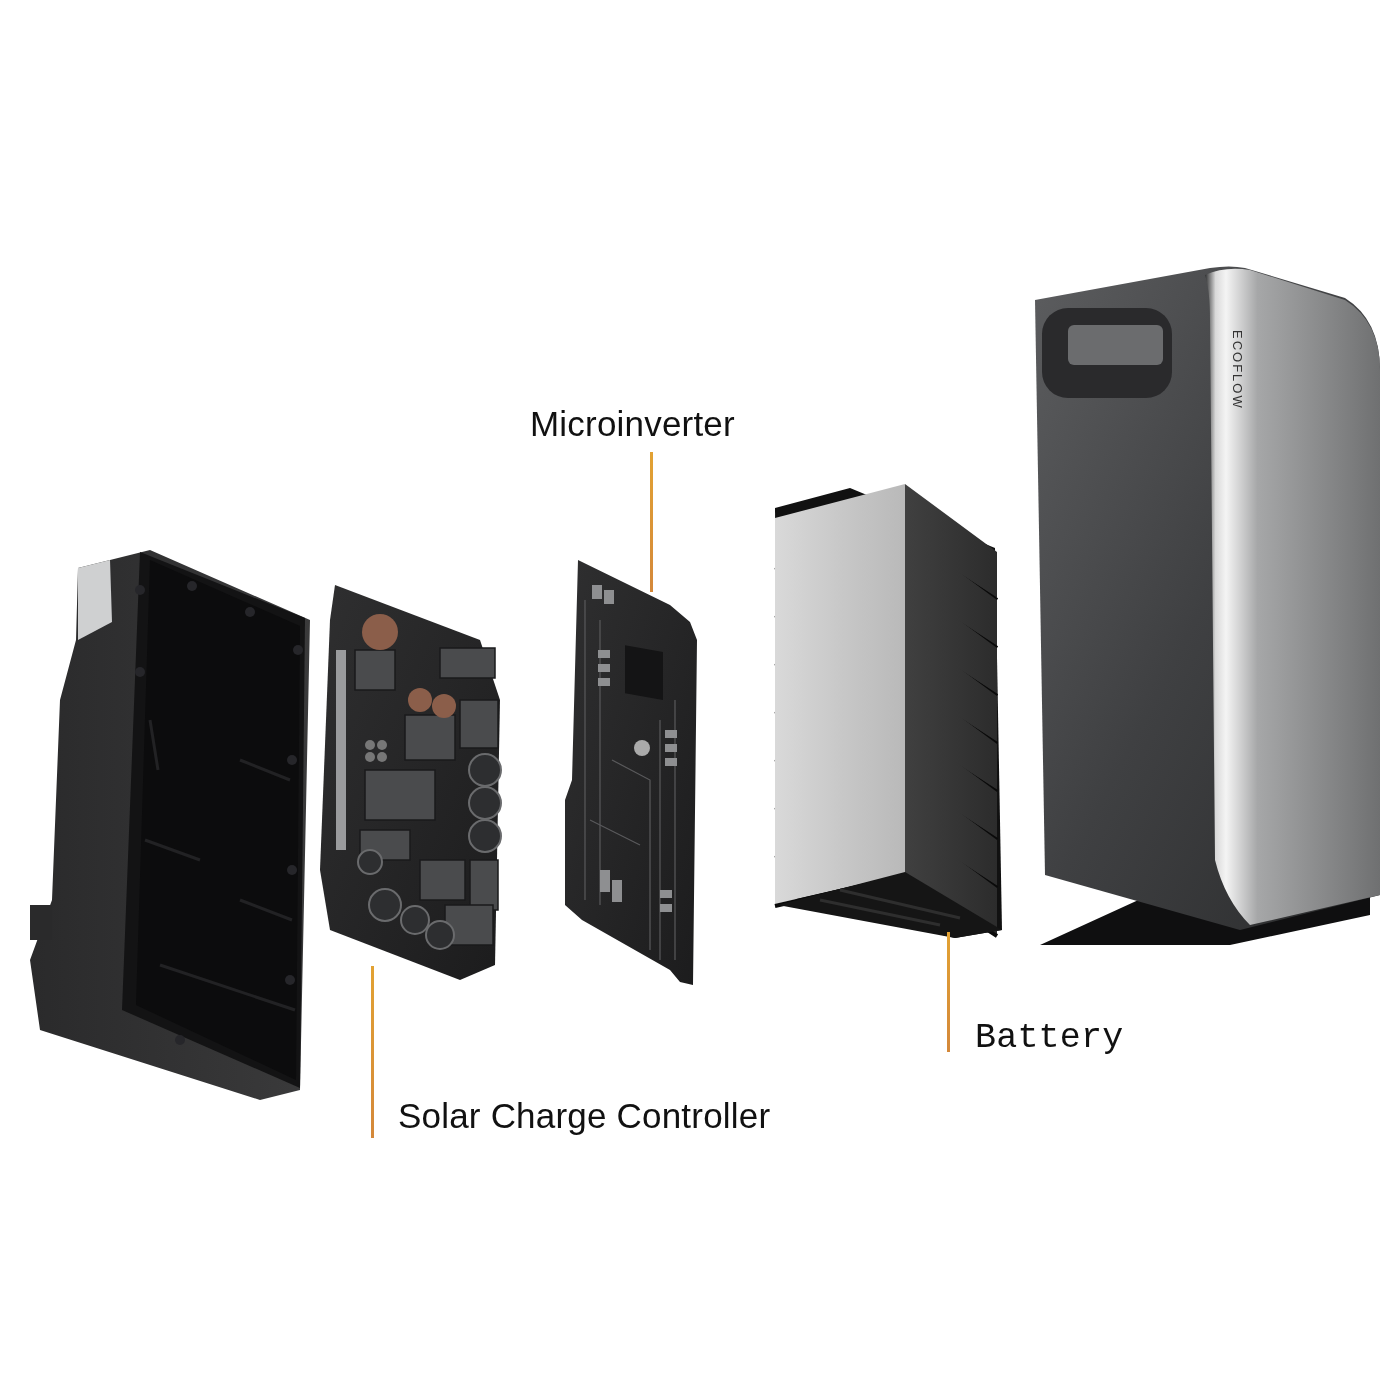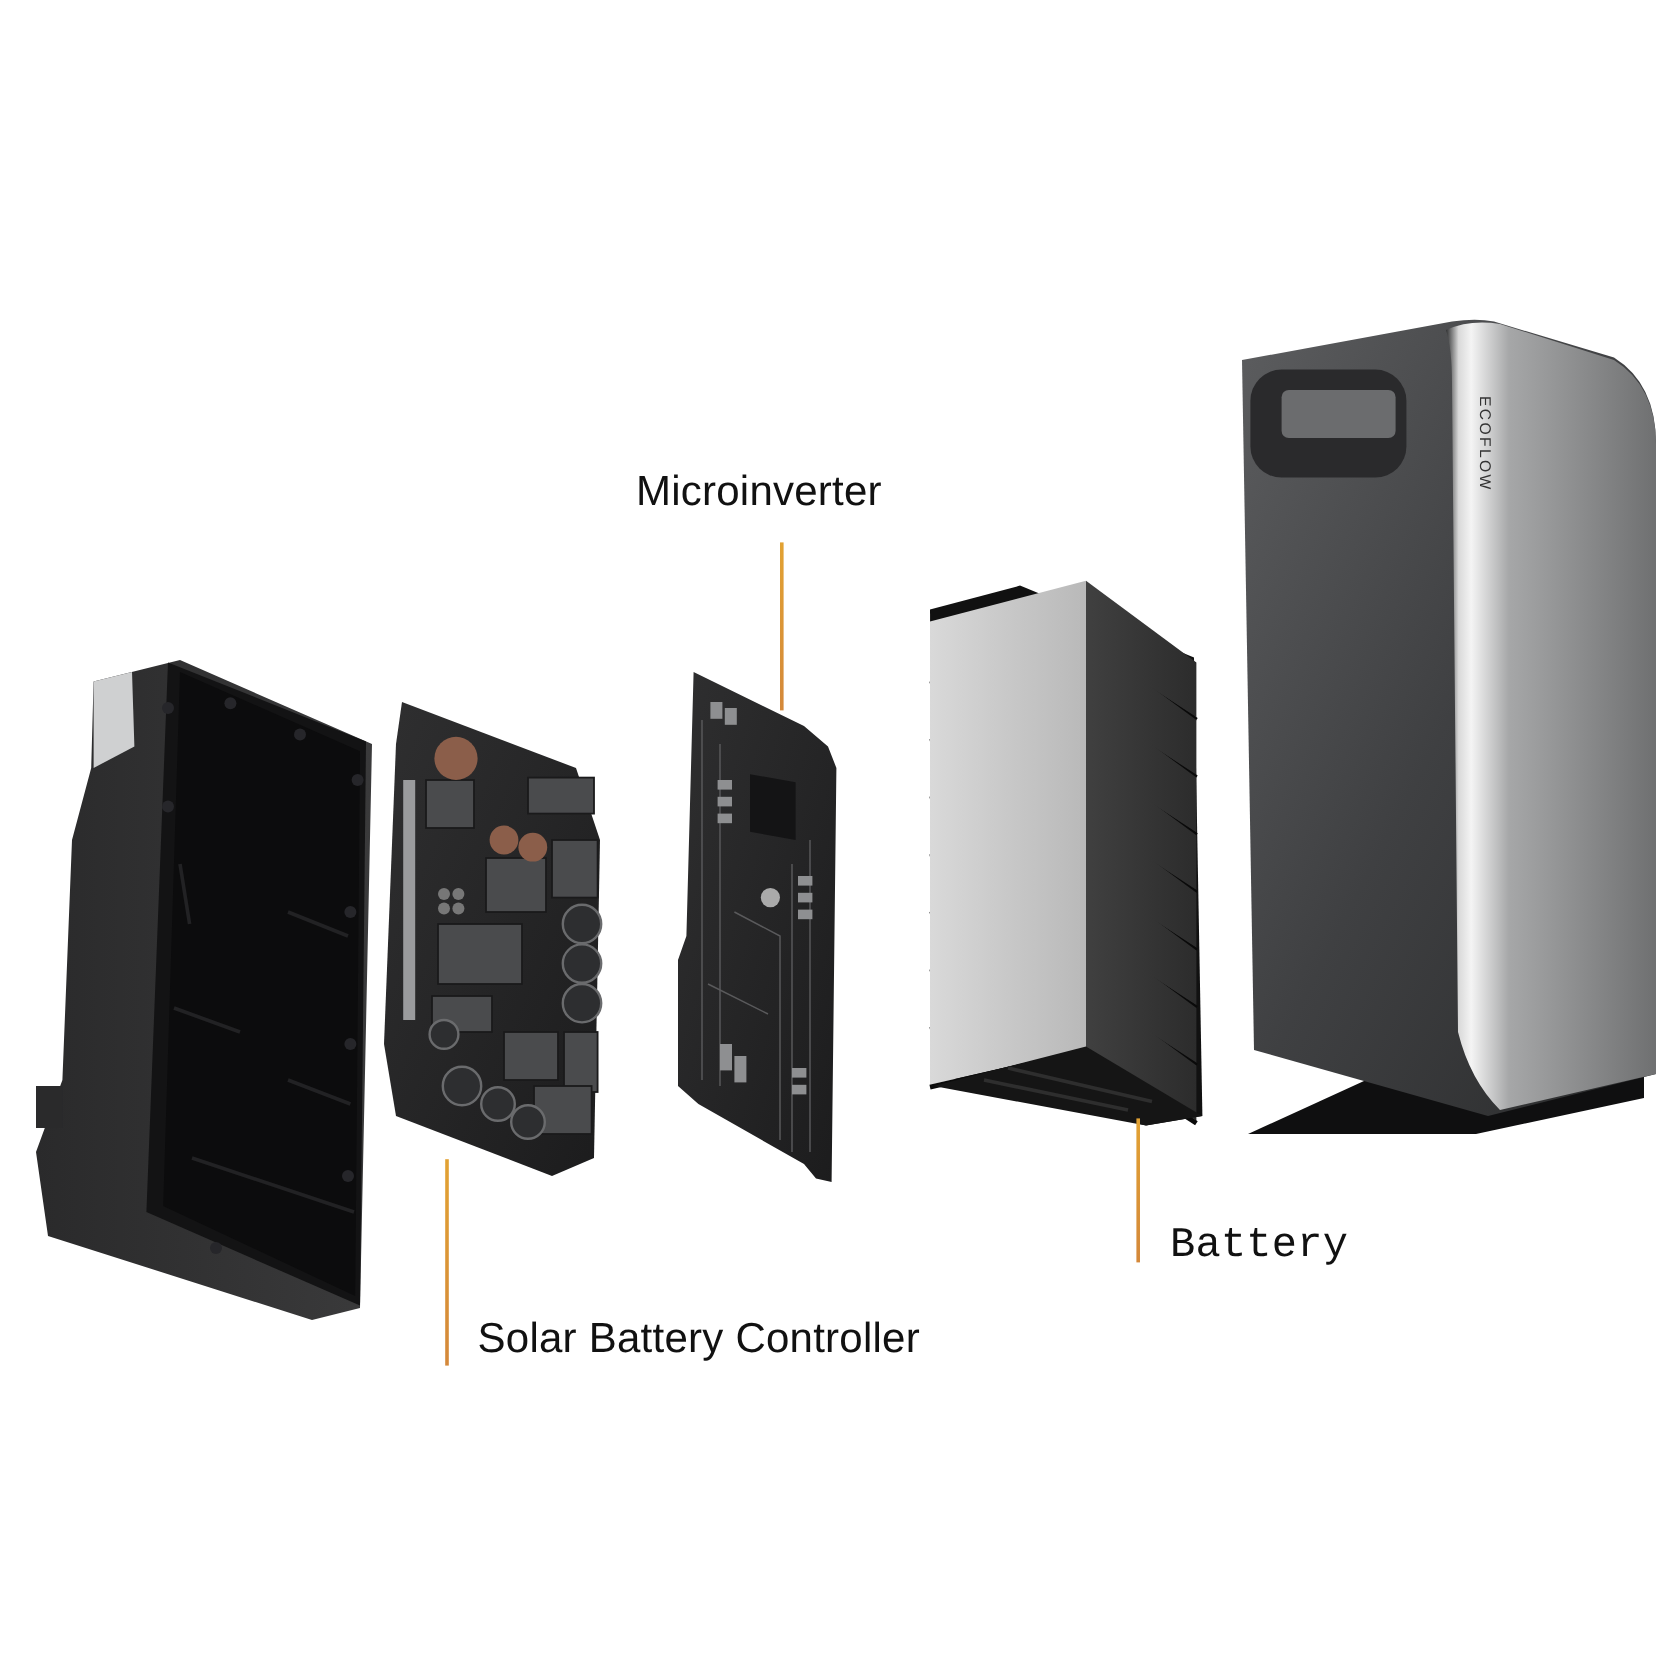--- a/index.html
+++ b/index.html
@@ -168,17 +168,17 @@
       <rect x="1042" y="308" width="130" height="90" rx="26" fill="#2a2a2c"></rect>
       <rect x="1068" y="325" width="95" height="40" rx="6" fill="#6b6c6e"></rect>
       <text x="1233" y="330" transform="rotate(90 1233 330)" font-family="Liberation Sans, sans-serif" font-size="13" letter-spacing="2" fill="#333">ECOFLOW</text>
     </g>
   </svg>
 
   <div class="leader" style="left:650px; top:452px; height:140px;"></div>
   <div class="leader" style="left:371px; top:966px; height:172px;"></div>
   <div class="leader" style="left:947px; top:932px; height:120px;"></div>
 
-  <div class="label" style="left:530px; top:390px;">Microinverter</div>
-  <div class="label" style="left:398px; top:1096px;">Solar Battery Controller</div>
+  <div class="label" style="left:530px; top:404px;">Microinverter</div>
+  <div class="label" style="left:398px; top:1096px;">Solar Charge Controller</div>
   <div class="label" style="left:975px; top:1018px;font-family:Liberation Mono, monospace;">Battery</div>
 
 </div>
 
 </body></html>

